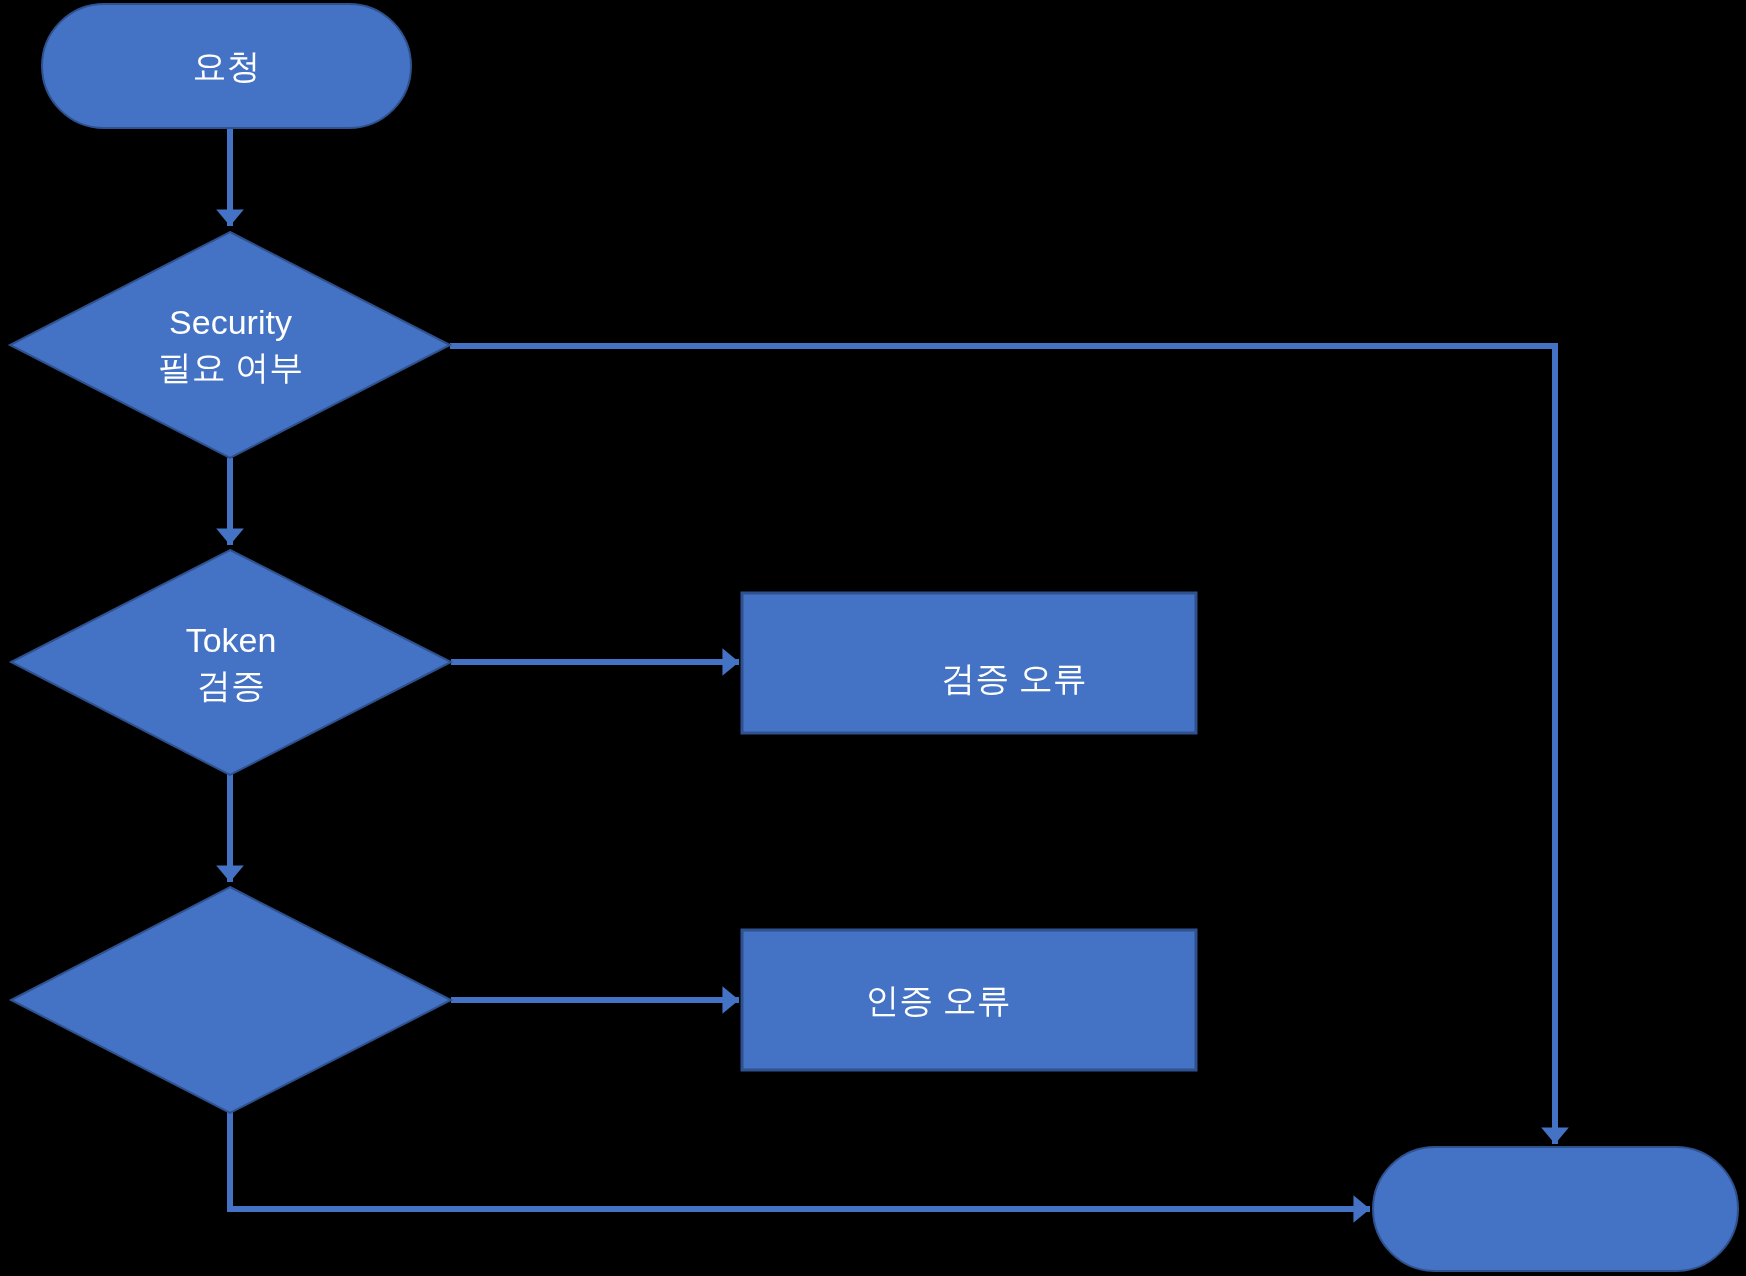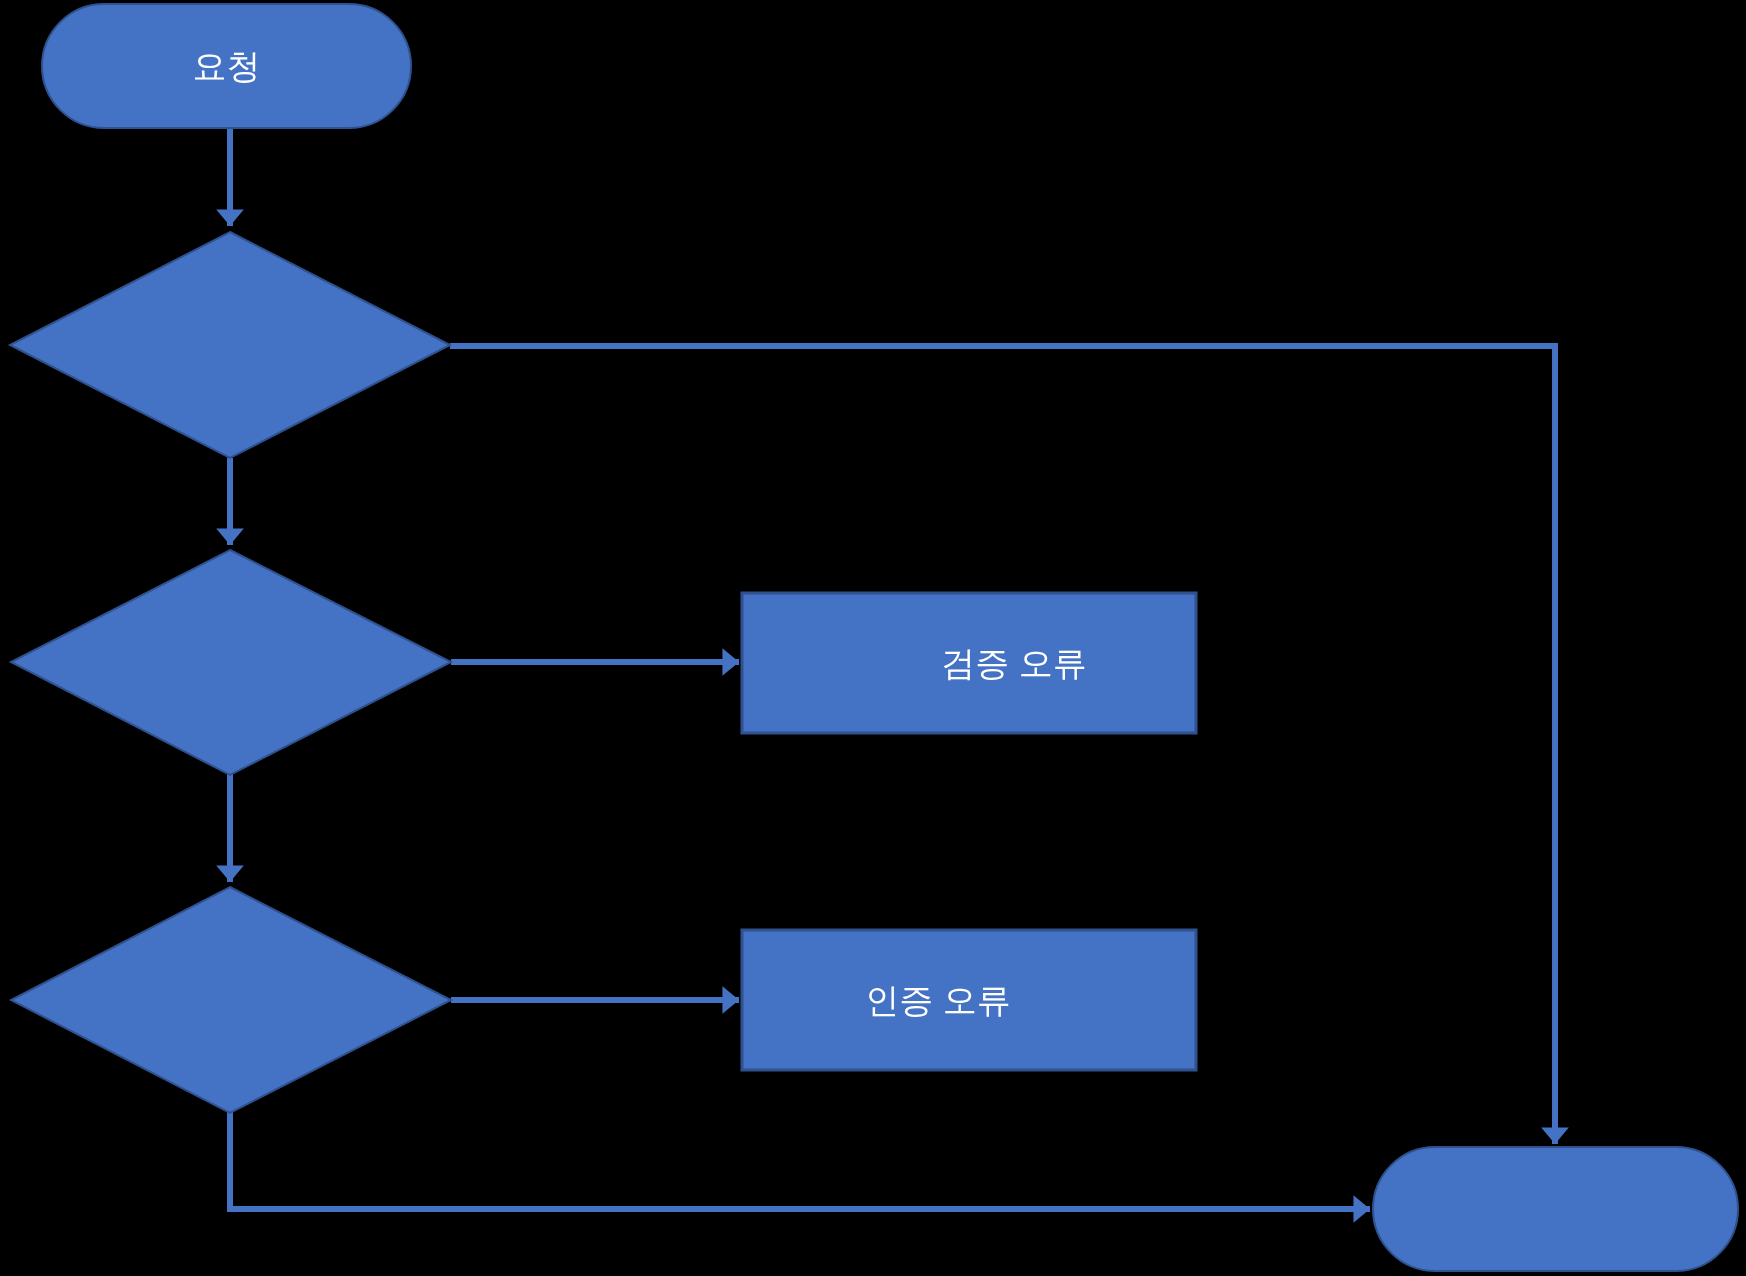--- a/index.html
+++ b/index.html
@@ -48,21 +48,21 @@
     font-size: 34px;
     font-weight: 300;
     line-height: 1.32;
     pointer-events: none;
     white-space: nowrap;
   }
   
   .lbl-request          { left: 42px;   top: 4px;    width: 369px; height: 124px; }
   .lbl-security-check   { left: 10px;   top: 232px;  width: 441px; height: 226px; }
   .lbl-token-check      { left: 11px;   top: 550px;  width: 440px; height: 225px; }
-  .lbl-validation-error { left: 742px;  top: 593px;  width: 544px; height: 140px; }
+  .lbl-validation-error { left: 742px;  top: 608px;  width: 544px; height: 140px; }
   .lbl-info-auth        { left: 11px;   top: 887px;  width: 440px; height: 226px; }
   .lbl-auth-error       { left: 742px;  top: 930px;  width: 392px; height: 140px; }
   .lbl-response         { left: 1373px; top: 1147px; width: 365px; height: 124px; }
 </style>
 </head>
 <body>
 
 <div class="canvas">
 
   <svg width="1746" height="1276" viewBox="0 0 1746 1276">
@@ -86,21 +86,29 @@
     <rect class="process" x="742" y="593" width="454" height="140"></rect>
     <polygon class="decision" points="230,887 451,1000 230,1113 11,1000"></polygon>
     <rect class="process" x="742" y="930" width="454" height="140"></rect>
     <rect class="terminator" x="1373" y="1147" width="365" height="124" rx="62" ry="62"></rect>
   </svg>
 
   <div class="label lbl-request">
     <span>요청</span>
   </div>
 
+  <div class="label lbl-security-check">
+    <span>Security</span>
+    <span>필요 여부</span>
+  </div>
 
+  <div class="label lbl-token-check">
+    <span>Token</span>
+    <span>검증</span>
+  </div>
 
   <div class="label lbl-validation-error">
     <span>검증 오류</span>
   </div>
 
 
   <div class="label lbl-auth-error">
     <span>인증 오류</span>
   </div>
 

